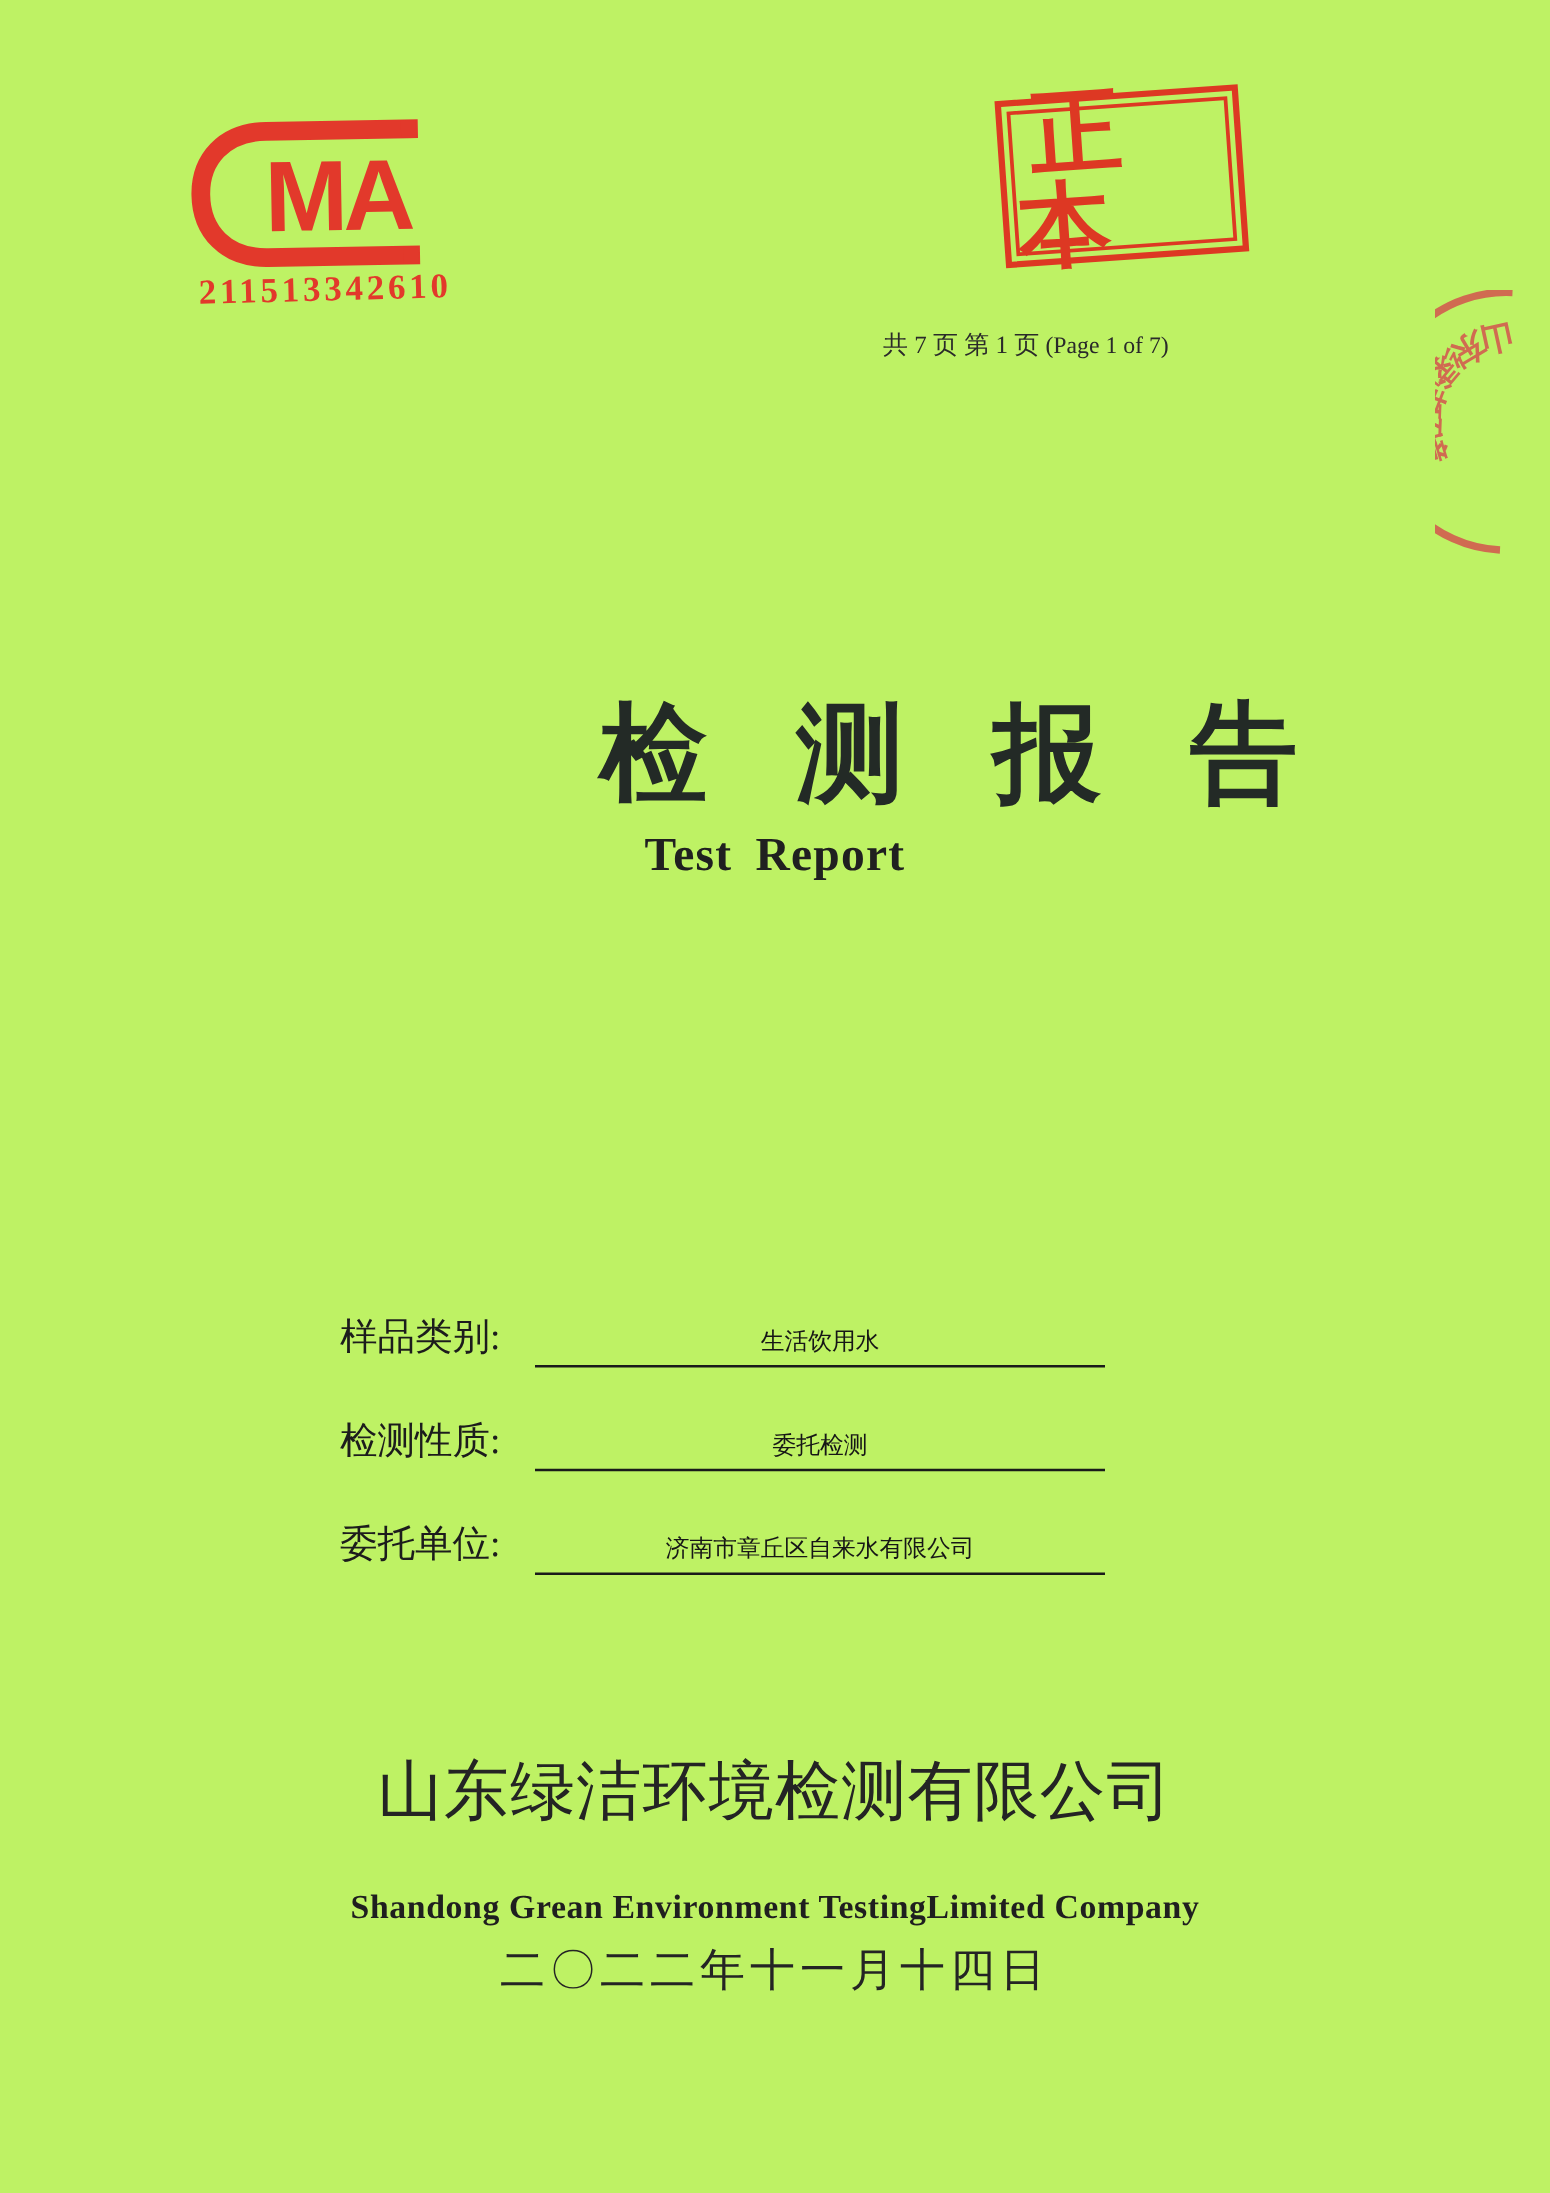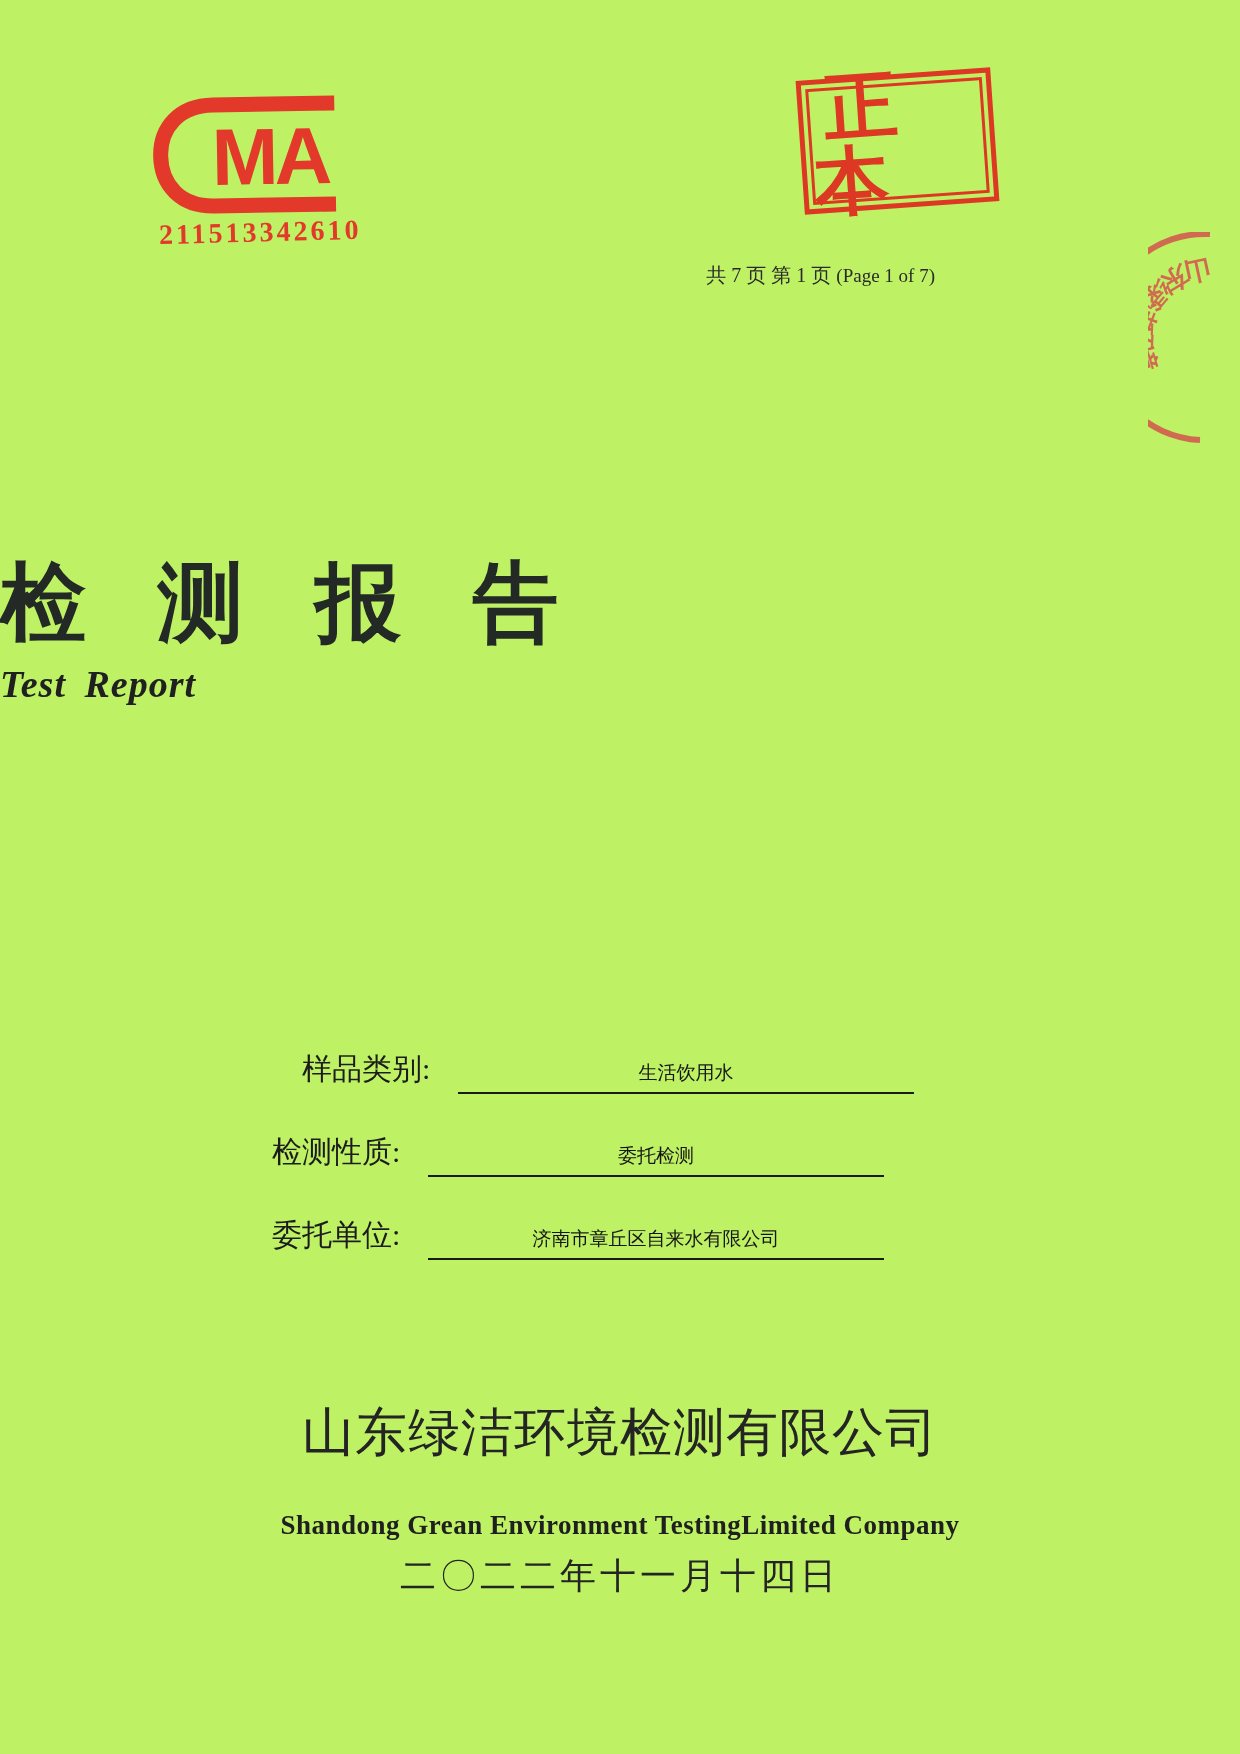--- a/index.html
+++ b/index.html
@@ -57,35 +57,35 @@
   .report-no .no-label{margin-right:6px;}
   .page-info{
     position:absolute;left:600px;top:262px;width:335px;
     font-size:20px;color:#2a2a2a;text-align:right;white-space:nowrap;
   }
   .page-info .pi-en{font-size:19px;}
 
   
   .title-cn{
     position:absolute;left:0;top:545px;width:1040px;
-    text-align:left;font-size:86px;font-weight:bold;color:#232a26;
+    text-align:right;font-size:86px;font-weight:bold;color:#232a26;
     word-spacing:46px;letter-spacing:2px;
   }
   .title-en{
     position:absolute;left:0;top:662px;width:1240px;
-    text-align:left;font-size:38px;font-weight:bold;color:#202020;
-    letter-spacing:1px;word-spacing:8px;font-style:italic;
+    text-align:center;font-size:38px;font-weight:bold;color:#202020;
+    letter-spacing:1px;word-spacing:8px;
   }
 
   
   .field-row{
     position:absolute;left:272px;width:612px;height:48px;
     display:flex;align-items:flex-end;
   }
-  .field-row.r0{top:1046px;margin-left:30px;}
+  .field-row.r0{top:1046px;}
   .field-row.r1{top:1129px;}
   .field-row.r2{top:1212px;}
   .field-label{
     flex:0 0 150px;font-size:30px;color:#1c1c1c;
     padding-bottom:4px;white-space:nowrap;
   }
   .field-value{
     flex:1;border-bottom:2px solid #1a1a1a;
     text-align:center;font-size:19px;color:#161616;
     padding-bottom:6px;margin-left:6px;white-space:nowrap;

